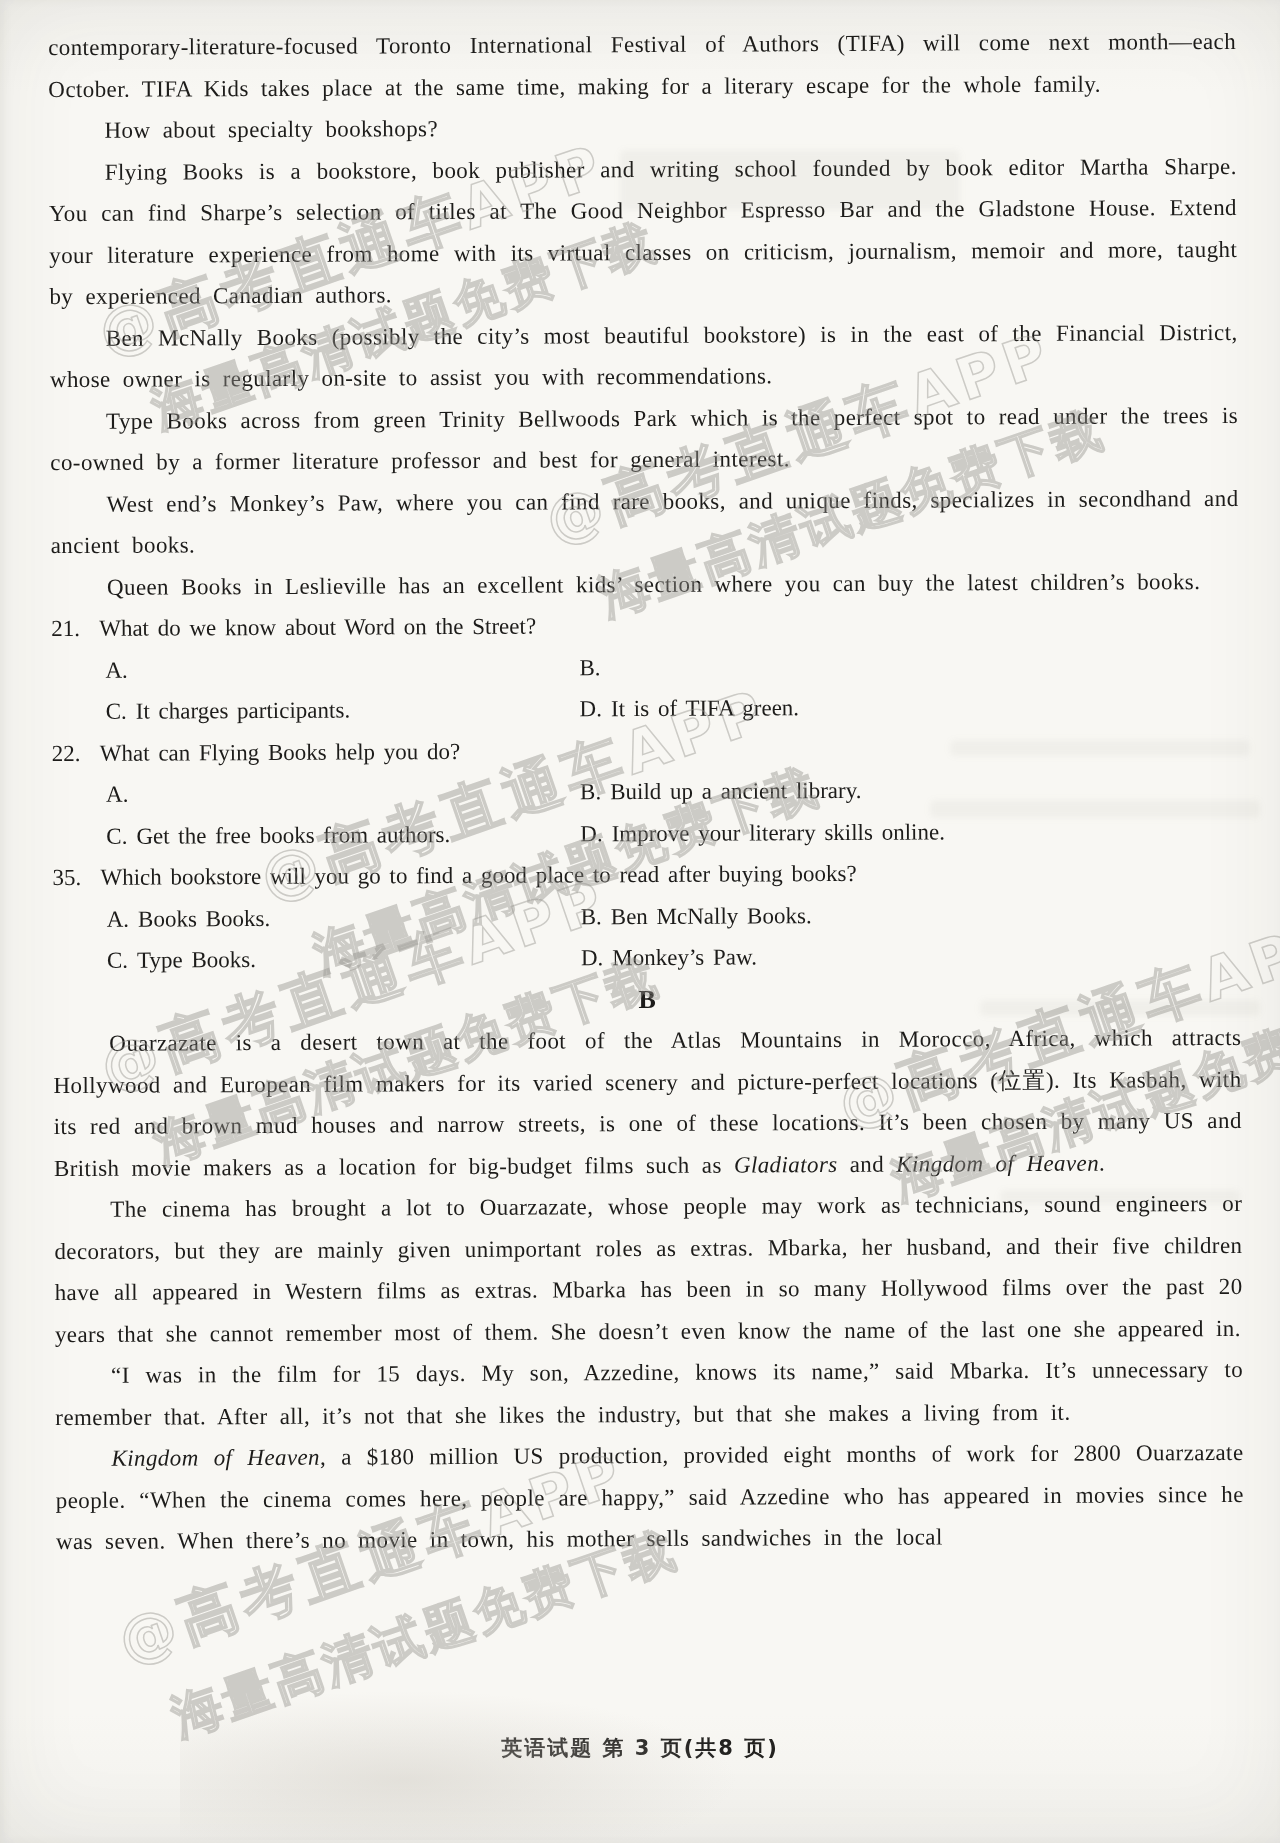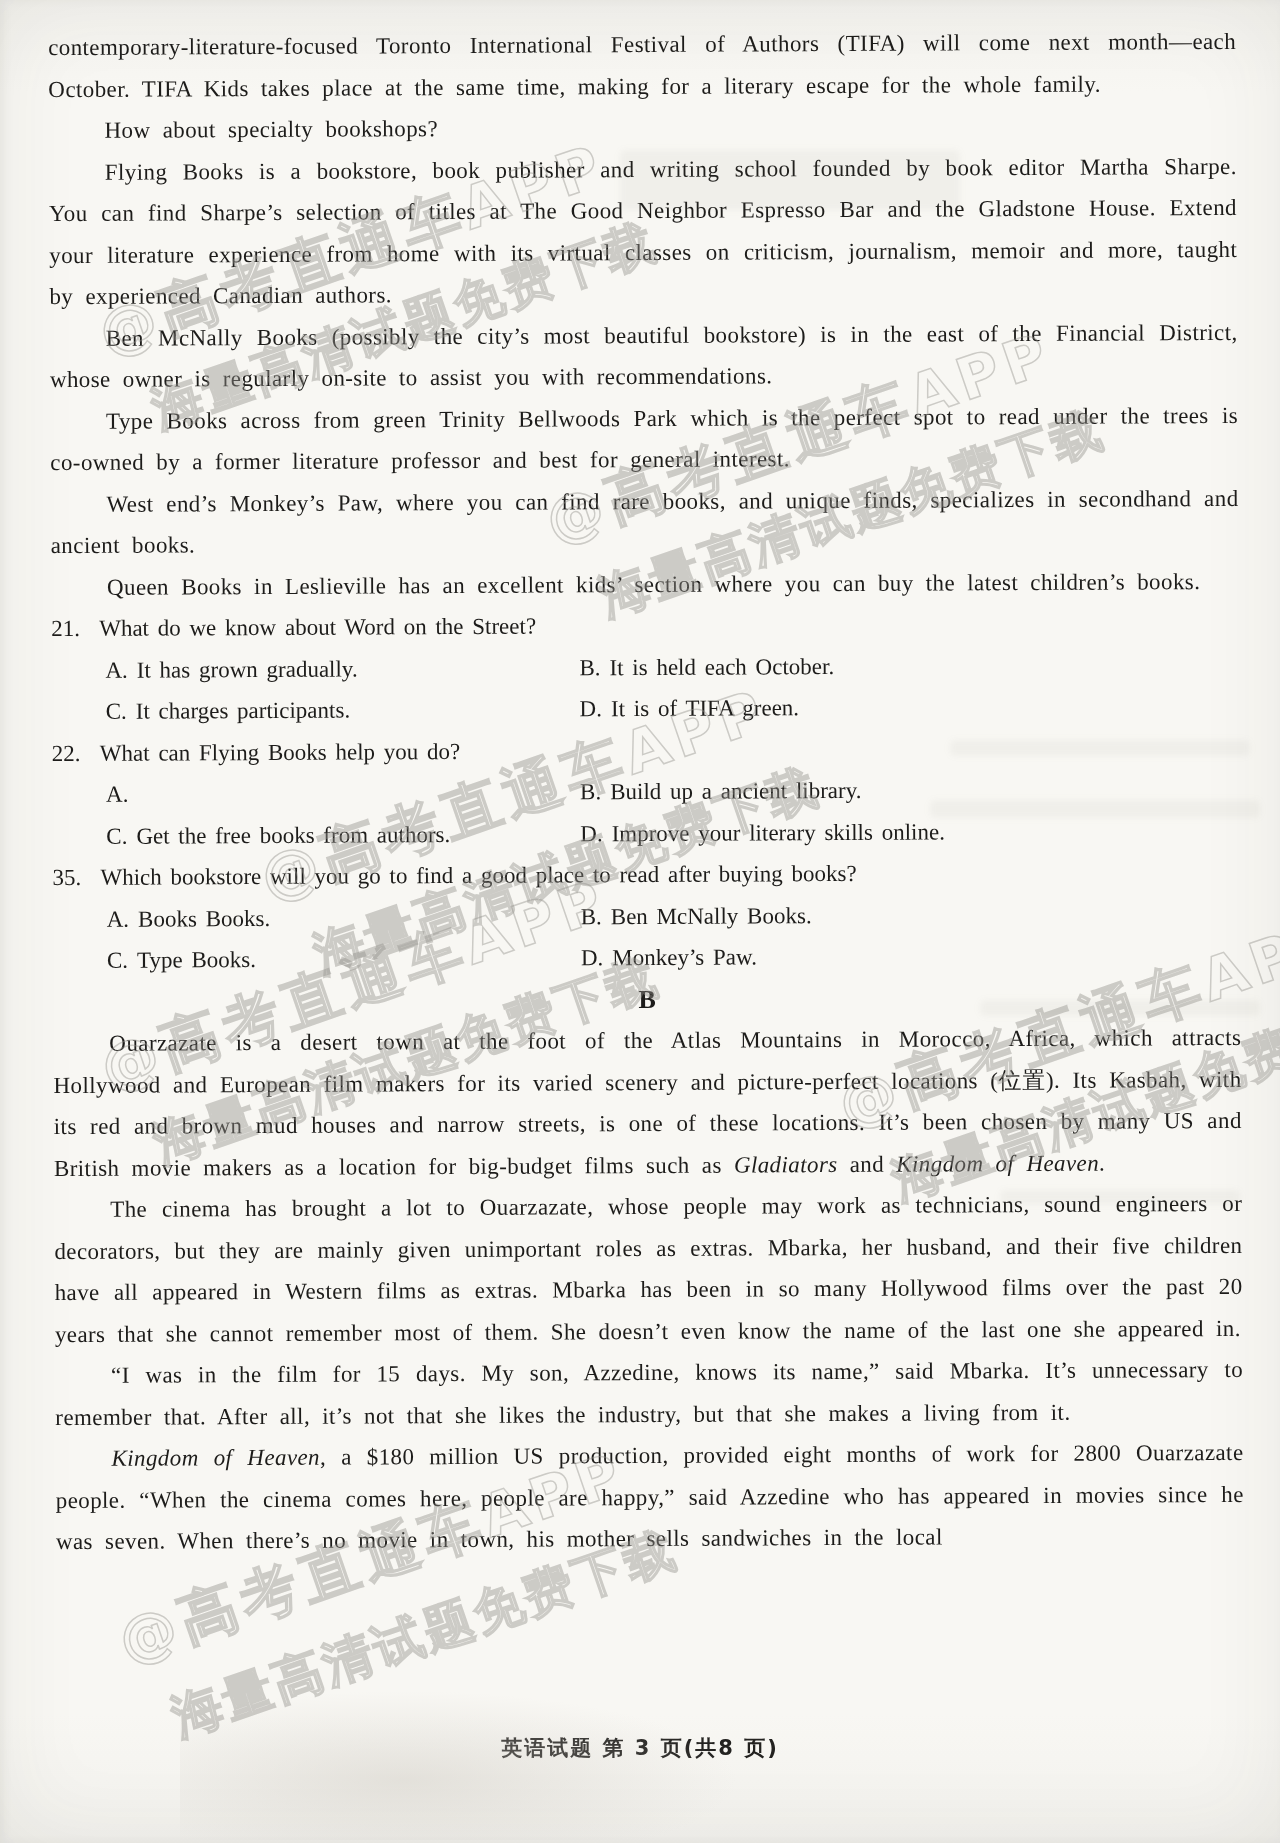--- a/index.html
+++ b/index.html
@@ -79,25 +79,23 @@
     <p class="para indent">Queen Books in Leslieville has an excellent kids’ section where you can buy the latest children’s books.</p>
 
     <div class="q">
       <div class="q-stem">
         <span class="q-num">21.</span>
         <span>What do we know about Word on the Street?</span>
       </div>
       <div class="opt-row">
         <span class="opt">
             <span class="opt-label">A.</span>
-            <span>It has grown gradually.</span>
           </span>
         <span class="opt">
             <span class="opt-label">B.</span>
-            <span>It is held each October.</span>
           </span>
       </div>
       <div class="opt-row">
         <span class="opt">
             <span class="opt-label">C.</span>
             <span>It charges participants.</span>
           </span>
         <span class="opt">
             <span class="opt-label">D.</span>
             <span>It is of TIFA green.</span>

